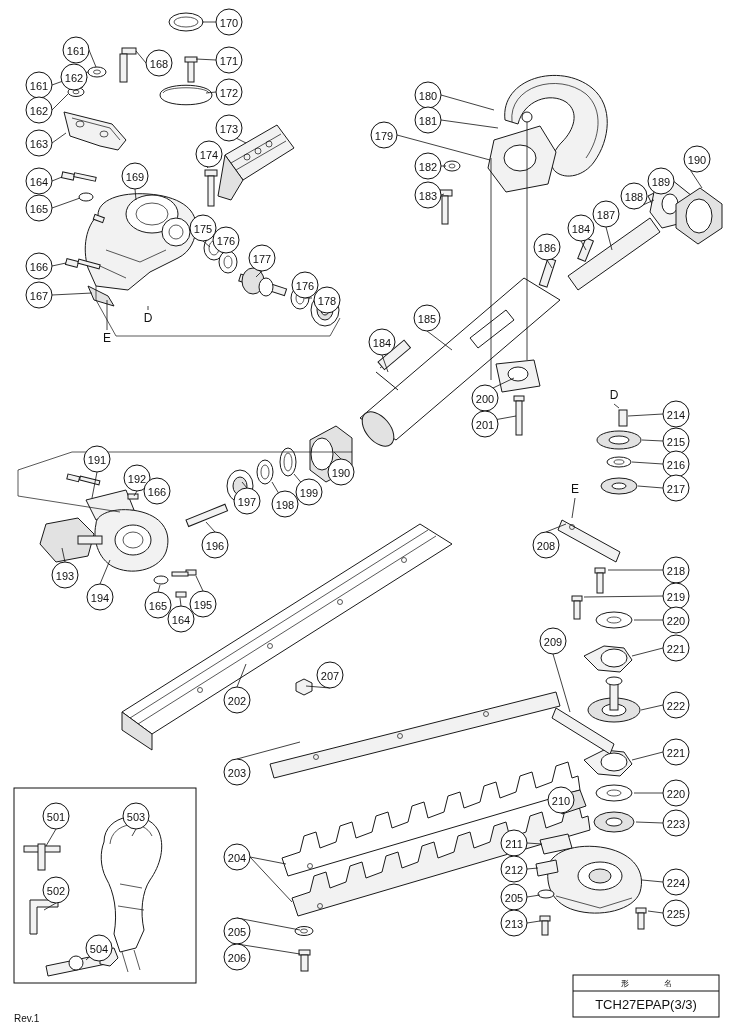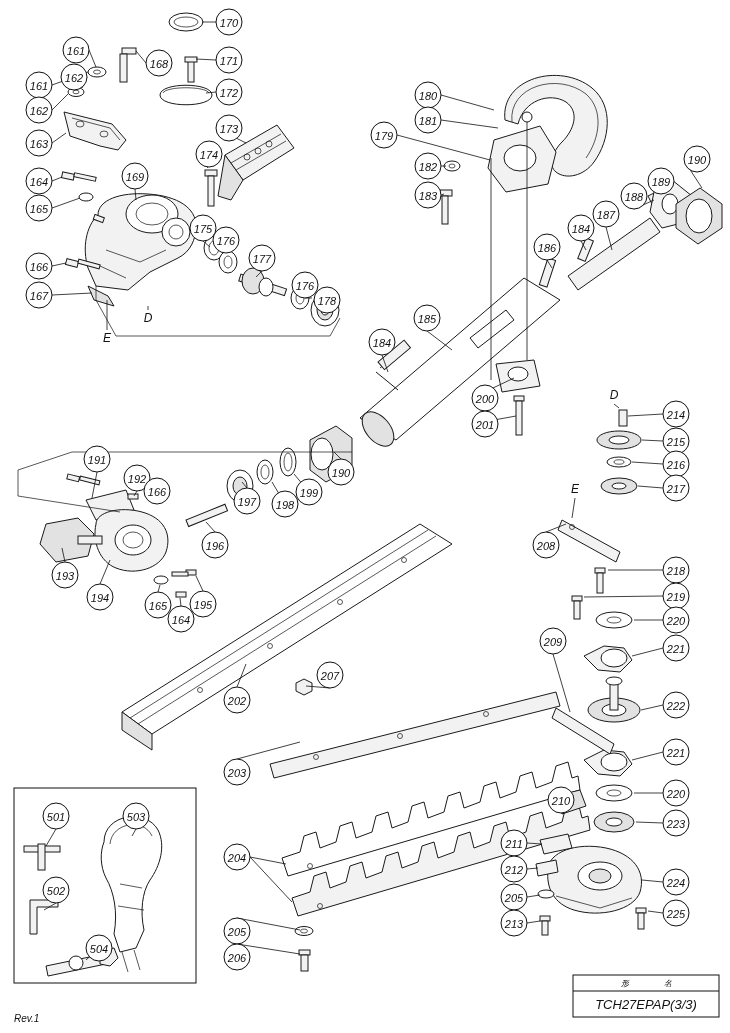--- a/index.html
+++ b/index.html
@@ -9,21 +9,20 @@
   }
   body {
     font-family: "Liberation Sans", sans-serif;
   }
   #sheet {
     position: relative;
     width: 730px;
     height: 1033px;
     background: #ffffff;
     overflow: hidden;
-    font-style: italic;
   }
   #sheet svg {
     position: absolute;
     left: 0;
     top: 0;
   }
   .callout-text {
     font-family: "Liberation Sans", sans-serif;
     font-size: 11px;
     fill: #111111;

